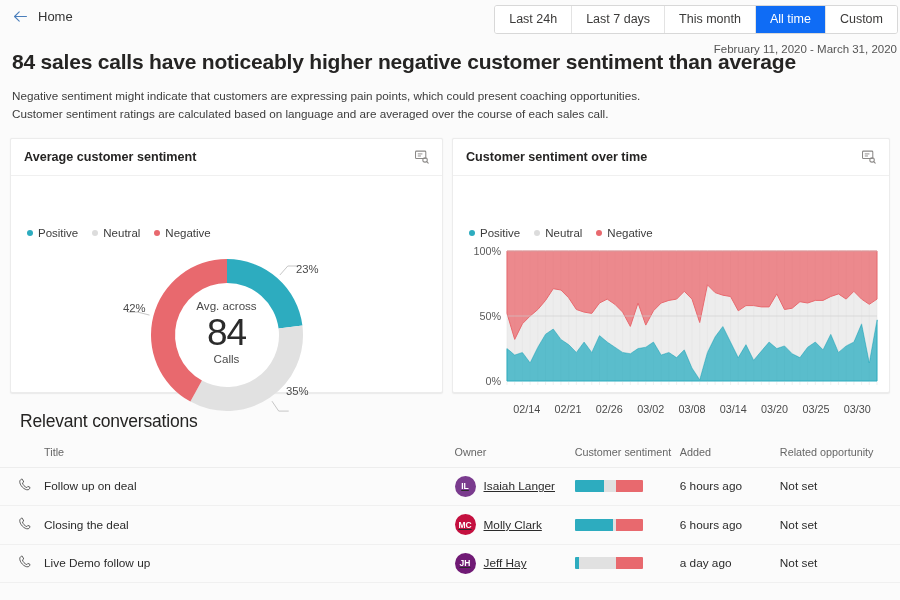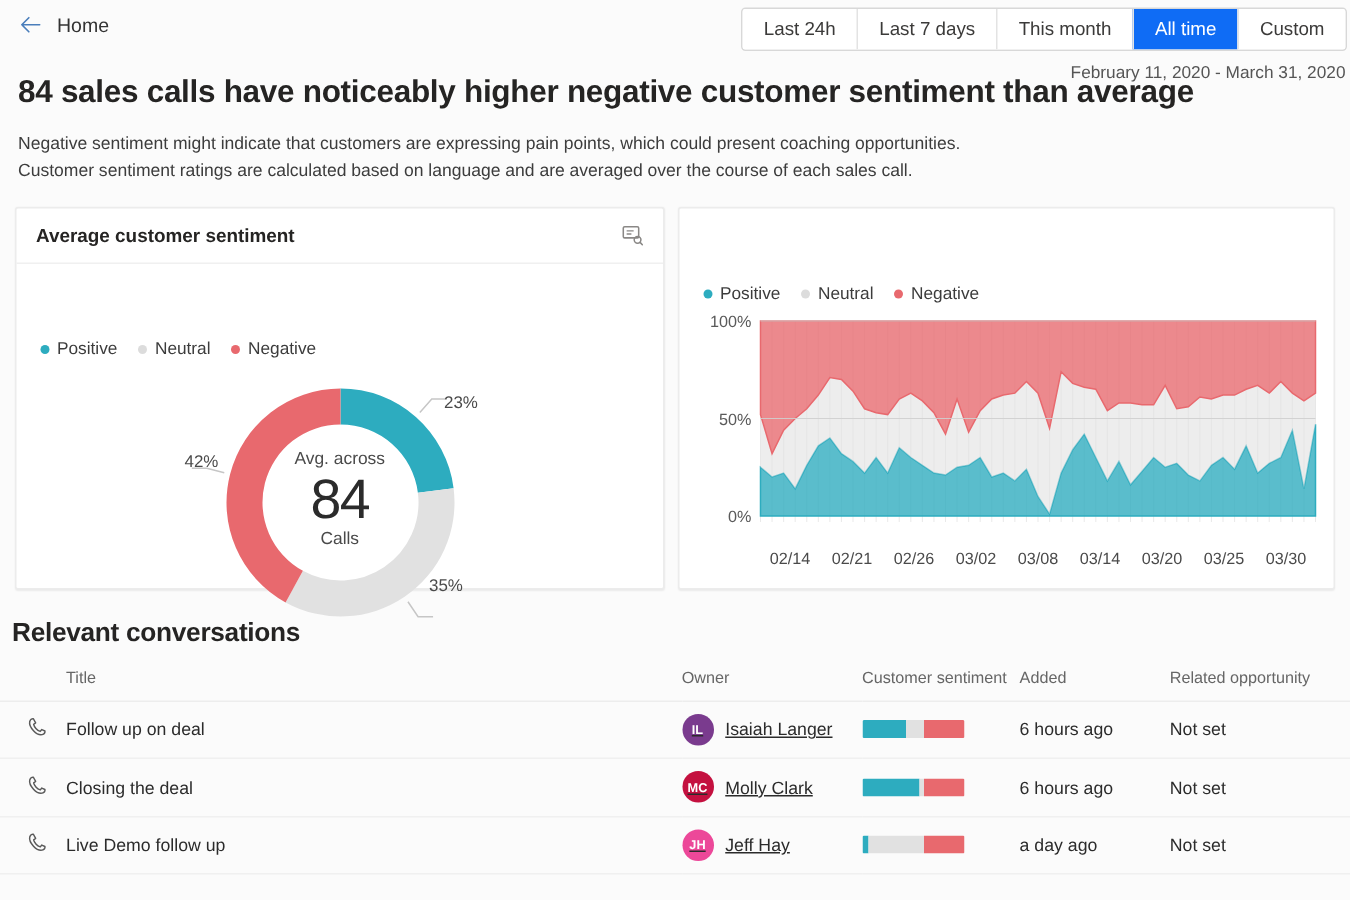--- a/index.html
+++ b/index.html
@@ -78,22 +78,22 @@
   .dc-sub { font-size: 11.6px; color: #4a4a4a; margin-top: -1px; }
   .pct { position: absolute; font-size: 11.3px; color: #4a4a4a; }
 
   
   .area-wrap { position: relative; padding: 6px 14px 0 10px; }
   .xlabels { display: flex; margin: 2px 0 0 43px; width: 372px; }
   .xlabels span { font-size: 10.8px; color: #4a4a4a; flex: 1; text-align: center; }
 
   
   .section-title {
-    margin: 18px 0 0 8px;
-    font-size: 17.5px; font-weight: 700; color: #252423; letter-spacing: -.2px;
+    margin: 18px 0 0 20px;
+    font-size: 17.5px; font-weight: 400; color: #252423; letter-spacing: -.2px;
   }
   table { width: 900px; border-collapse: collapse; margin-top: 14px; }
   thead th {
     font-size: 10.8px; font-weight: 400; color: #666; text-align: left;
     padding: 0 0 9px 0; border-bottom: 1px solid #ededed;
   }
   tbody td { padding: 0; border-bottom: 1px solid #f0f0f0; height: 38.5px; font-size: 11.8px; color: #2b2b2b; }
   .c-icon { width: 44px; padding-left: 17px !important; color: #5a5a5a; }
   .c-title { width: 410px; }
   .c-owner { width: 120px; }
@@ -188,20 +188,31 @@
         <div class="dc-num">84</div>
         <div class="dc-sub">Calls</div>
       </div>
       <span class="pct" id="pct-pos" style="left: 285px; top: 24px;">23%</span>
       <span class="pct" id="pct-neu" style="left: 275px; top: 146px;">35%</span>
       <span class="pct" id="pct-neg" style="left: 112px; top: 63px;">42%</span>
     </div>
   </div>
 
   <div class="card right">
+    <div class="card-head">
+      <span class="card-title">Customer sentiment over time</span>
+      <span class="card-head-icon">
+        <svg width="15" height="14" viewBox="0 0 16 15" fill="none" stroke="#8a8886" stroke-width="1.1">
+          <rect x="1.6" y="1.2" width="11" height="8" rx="1"></rect>
+          <path d="M4 4.2h5M4 6.4h3.4" stroke-width="1"></path>
+          <circle cx="11.8" cy="10.6" r="2.4"></circle>
+          <path d="M13.6 12.4l1.6 1.7" stroke-linecap="round"></path>
+        </svg>
+      </span>
+    </div>
 
     <div class="legend">
       <span class="legend-item">
         <i class="dot" style="background:#2dacbf"></i>
         <span>Positive</span>
       </span>
       <span class="legend-item">
         <i class="dot" style="background:#dcdcdc"></i>
         <span>Neutral</span>
       </span>
@@ -343,21 +354,21 @@
         <td class="c-added">6 hours ago</td>
         <td class="c-opp">Not set</td>
       </tr>
       <tr>
         <td class="c-icon"><span><svg width="15" height="15" viewBox="0 0 16 16" fill="none" stroke="#5a5a5a" stroke-width="1.05">
               <path d="M5.6 2.3 C4.5 2.1 3.3 3.1 3 4.4 c-.4 1.9 1 4.6 2.7 6.4 1.7 1.8 4.3 3.2 6.1 2.8 1.3-.3 2.2-1.5 2-2.6 l-2.2-1 -1.1 1.3 c-1.2-.4-2.3-1.2-3.1-2.1 -.8-.9-1.4-1.9-1.6-2.9 l1.4-1 Z" stroke-linejoin="round"></path>
             </svg></span></td>
         <td class="c-title">Live Demo follow up</td>
         <td class="c-owner">
           <div class="owner-cell">
-            <span class="avatar" style="background: #ec4899;">JH</span>
+            <span class="avatar" style="background: #701a75;">JH</span>
             <span>Jeff Hay</span>
           </div>
         </td>
         <td class="c-sent">
           <div class="sentbar">
             <i style="width: 6%; background: rgb(45, 172, 191);"></i>
             <i style="width: 55%; background: rgb(225, 225, 225);"></i>
             <i style="width: 39%; background: rgb(232, 105, 110);"></i>
           </div>
         </td>

